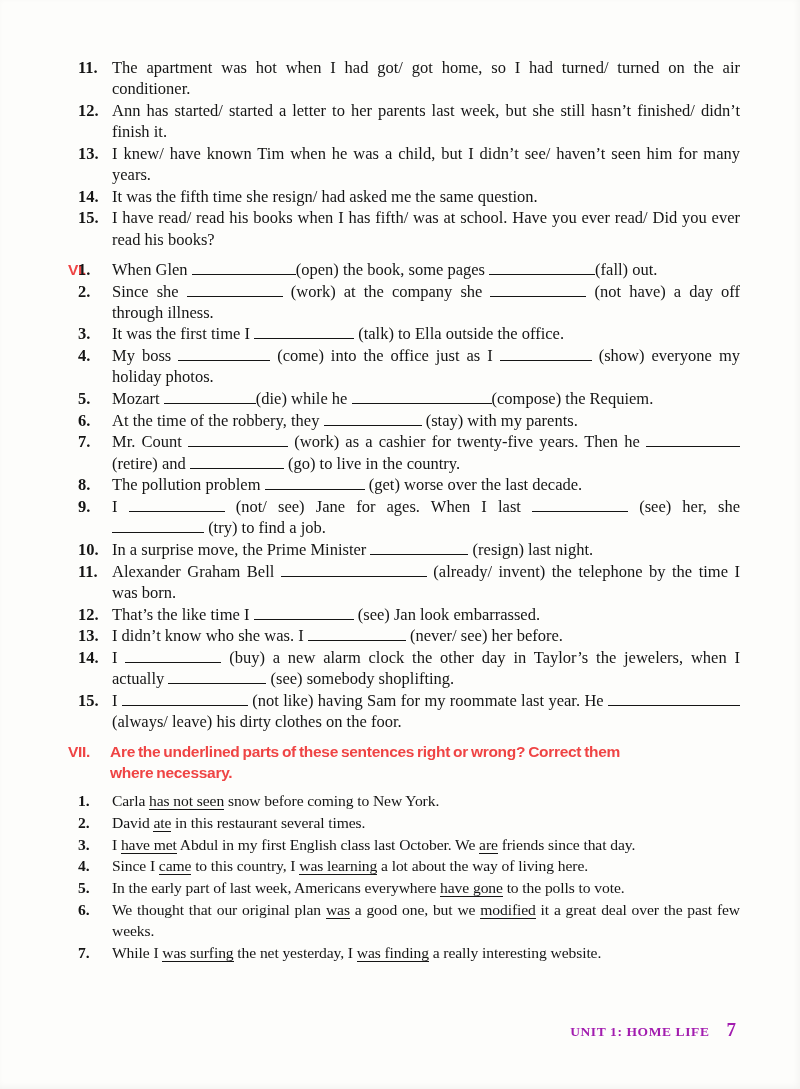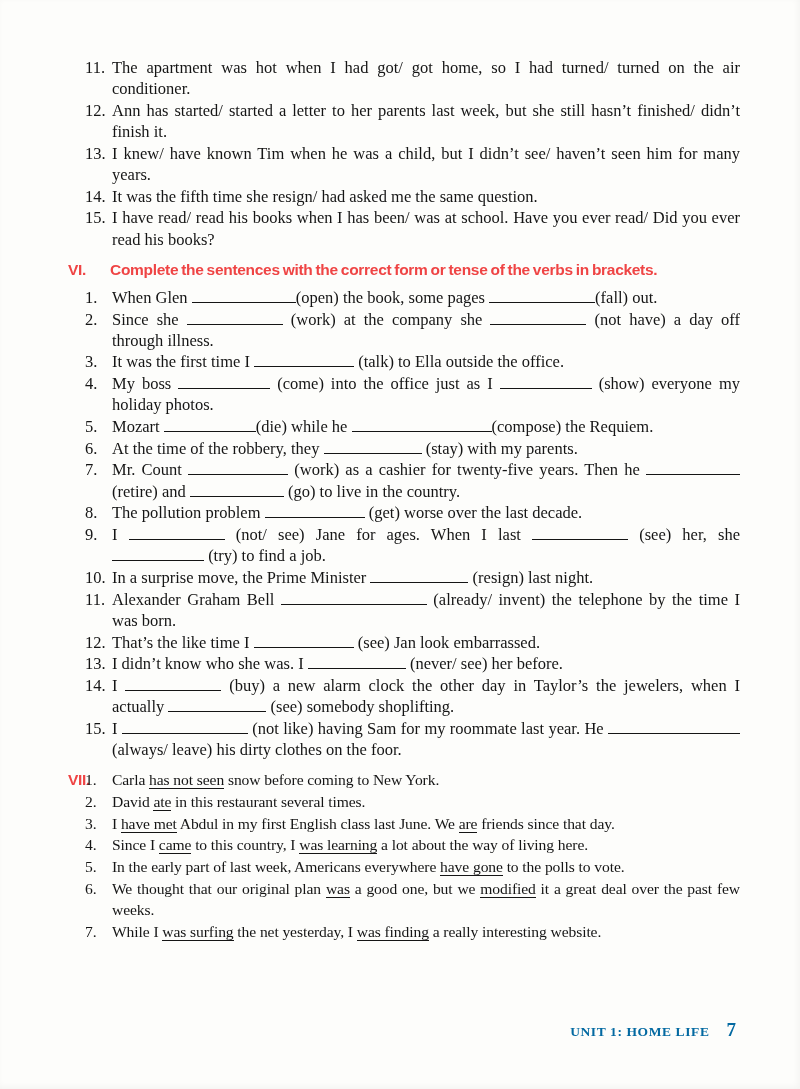--- a/index.html
+++ b/index.html
@@ -4,50 +4,50 @@
 <style>
   html,body{margin:0;padding:0;background:#e8e8e8;}
   .page{position:relative;width:800px;height:1089px;background:#fdfdfb;overflow:hidden;
         font-family:"Liberation Serif", serif;color:#151515;
         box-shadow:inset -2px -2px 6px rgba(0,0,0,0.04);}
   .content{position:absolute;left:78px;top:57px;right:60px;}
   .item-list{margin-bottom:9px;}
   .item{position:relative;padding-left:34px;text-align:justify;
         font-size:16.5px;line-height:21.2px;margin-bottom:0.5px;}
   .tight .item{font-size:15.6px;letter-spacing:-0.1px;}
-  .num{position:absolute;left:7px;top:0;}
+  .num{position:absolute;left:0;top:0;font-weight:bold;}
   .it{}
   .ul{border-bottom:1.6px solid #151515;margin-top:12px;}
   .blank{display:inline-block;height:12px;border-bottom:1.6px solid #151515;}
   .sec{position:relative;margin:0 0 7px -10px;padding-left:42px;
        font-family:"Liberation Sans", sans-serif;font-weight:bold;color:#ef4444;
        font-size:15.5px;line-height:21px;letter-spacing:-0.3px;word-spacing:-1px;}
   .sec-label{position:absolute;left:0;top:0;}
   .sec-text{white-space:pre-line;}
   .footer{position:absolute;top:1019px;right:64px;display:flex;align-items:baseline;gap:17px;
-          font-family:"Liberation Serif", serif;color:#0369a1;}
+          font-family:"Liberation Serif", serif;color:#a21caf;}
   .unit{font-weight:bold;font-size:13.5px;letter-spacing:0.6px;}
   .pagenum{font-weight:bold;font-size:19px;}
 </style>
 </head>
 <body>
 
 <div class="page">
   <div class="content">
 
     <div class="item-list">
         <div class="item"><span class="num">11.</span><span class="run">The apartment was hot when I </span><span class="it">had got/ got</span><span class="run"> home, so I </span><span class="it">had turned/ turned</span><span class="run"> on the air conditioner.</span></div>
         <div class="item"><span class="num">12.</span><span class="run">Ann </span><span class="it">has started/ started</span><span class="run"> a letter to her parents last week, but she still </span><span class="it">hasn’t finished/ didn’t finish</span><span class="run"> it.</span></div>
         <div class="item"><span class="num">13.</span><span class="run">I </span><span class="it">knew/ have known</span><span class="run"> Tim when he was a child, but I </span><span class="it">didn’t see/ haven’t seen</span><span class="run"> him for many years.</span></div>
         <div class="item"><span class="num">14.</span><span class="run">It was the fifth time she </span><span class="it">resign/ had asked</span><span class="run"> me the same question.</span></div>
-        <div class="item"><span class="num">15.</span><span class="run">I </span><span class="it">have read/ read</span><span class="run"> his books when I </span><span class="it">has been/ was</span><span class="run"> at school. </span><span class="it">Have you ever read/ Did you ever read</span><span class="run"> his books?</span></div>
+        <div class="item"><span class="num">15.</span><span class="run">I </span><span class="it">have read/ read</span><span class="run"> his books when I </span><span class="it">has fifth/ was</span><span class="run"> at school. </span><span class="it">Have you ever read/ Did you ever read</span><span class="run"> his books?</span></div>
       </div>
 
     <div class="sec">
-      <span class="sec-label">VI.</span><span class="sec-text">Complete the sentences with the correct form or tense of the verbs in brackets.</span>
+      <span class="sec-label">VI.</span>
     </div>
 
     <div class="item-list">
         <div class="item"><span class="num">1.</span><span class="run">When Glen </span><span class="blank" style="width: 104px;"></span><span class="run">(open) the book, some pages </span><span class="blank" style="width: 106px;"></span><span class="run">(fall) out.</span></div>
         <div class="item"><span class="num">2.</span><span class="run">Since she </span><span class="blank" style="width: 96px;"></span><span class="run"> (work) at the company she </span><span class="blank" style="width: 96px;"></span><span class="run"> (not have) a day off through illness.</span></div>
         <div class="item"><span class="num">3.</span><span class="run">It was the first time I </span><span class="blank" style="width: 100px;"></span><span class="run"> (talk) to Ella outside the office.</span></div>
         <div class="item"><span class="num">4.</span><span class="run">My boss </span><span class="blank" style="width: 92px;"></span><span class="run"> (come) into the office just as I </span><span class="blank" style="width: 92px;"></span><span class="run"> (show) everyone my holiday photos.</span></div>
         <div class="item"><span class="num">5.</span><span class="run">Mozart </span><span class="blank" style="width: 92px;"></span><span class="run">(die) while he </span><span class="blank" style="width: 140px;"></span><span class="run">(compose) the Requiem.</span></div>
         <div class="item"><span class="num">6.</span><span class="run">At the time of the robbery, they </span><span class="blank" style="width: 98px;"></span><span class="run"> (stay) with my parents.</span></div>
         <div class="item"><span class="num">7.</span><span class="run">Mr. Count </span><span class="blank" style="width: 100px;"></span><span class="run"> (work) as a cashier for twenty-five years. Then he </span><span class="blank" style="width: 94px;"></span><span class="run"> (retire) and </span><span class="blank" style="width: 94px;"></span><span class="run"> (go) to live in the country.</span></div>
@@ -55,27 +55,28 @@
         <div class="item"><span class="num">9.</span><span class="run">I </span><span class="blank" style="width: 96px;"></span><span class="run"> (not/ see) Jane for ages. When I last </span><span class="blank" style="width: 96px;"></span><span class="run"> (see) her, she </span><span class="blank" style="width: 92px;"></span><span class="run"> (try) to find a job.</span></div>
         <div class="item"><span class="num">10.</span><span class="run">In a surprise move, the Prime Minister </span><span class="blank" style="width: 98px;"></span><span class="run"> (resign) last night.</span></div>
         <div class="item"><span class="num">11.</span><span class="run">Alexander Graham Bell </span><span class="blank" style="width: 146px;"></span><span class="run"> (already/ invent) the telephone by the time I was born.</span></div>
         <div class="item"><span class="num">12.</span><span class="run">That’s the like time I </span><span class="blank" style="width: 100px;"></span><span class="run"> (see) Jan look embarrassed.</span></div>
         <div class="item"><span class="num">13.</span><span class="run">I didn’t know who she was. I </span><span class="blank" style="width: 98px;"></span><span class="run"> (never/ see) her before.</span></div>
         <div class="item"><span class="num">14.</span><span class="run">I </span><span class="blank" style="width: 96px;"></span><span class="run"> (buy) a new alarm clock the other day in Taylor’s the jewelers, when I actually </span><span class="blank" style="width: 98px;"></span><span class="run"> (see) somebody shoplifting.</span></div>
         <div class="item"><span class="num">15.</span><span class="run">I </span><span class="blank" style="width: 126px;"></span><span class="run"> (not like) having Sam for my roommate last year. He </span><span class="blank" style="width: 132px;"></span><span class="run"> (always/ leave) his dirty clothes on the foor.</span></div>
       </div>
 
     <div class="sec">
-      <span class="sec-label">VII.</span>
+      <span class="sec-label">VII.</span><span class="sec-text">Are the underlined parts of these sentences right or wrong? Correct them
+where necessary.</span>
     </div>
 
     <div class="item-list tight">
         <div class="item"><span class="num">1.</span><span class="run">Carla </span><span class="ul">has not seen</span><span class="run"> snow before coming to New York.</span></div>
         <div class="item"><span class="num">2.</span><span class="run">David </span><span class="ul">ate</span><span class="run"> in this restaurant several times.</span></div>
-        <div class="item"><span class="num">3.</span><span class="run">I </span><span class="ul">have met</span><span class="run"> Abdul in my first English class last June. We </span><span class="ul">are</span><span class="run"> friends since that day.</span></div>
+        <div class="item"><span class="num">3.</span><span class="run">I </span><span class="ul">have met</span><span class="run"> Abdul in my first English class last October. We </span><span class="ul">are</span><span class="run"> friends since that day.</span></div>
         <div class="item"><span class="num">4.</span><span class="run">Since I </span><span class="ul">came</span><span class="run"> to this country, I </span><span class="ul">was learning</span><span class="run"> a lot about the way of living here.</span></div>
         <div class="item"><span class="num">5.</span><span class="run">In the early part of last week, Americans everywhere </span><span class="ul">have gone</span><span class="run"> to the polls to vote.</span></div>
         <div class="item"><span class="num">6.</span><span class="run">We thought that our original plan </span><span class="ul">was</span><span class="run"> a good one, but we </span><span class="ul">modified</span><span class="run"> it a great deal over the past few weeks.</span></div>
         <div class="item"><span class="num">7.</span><span class="run">While I </span><span class="ul">was surfing</span><span class="run"> the net yesterday, I </span><span class="ul">was finding</span><span class="run"> a really interesting website.</span></div>
       </div>
   </div>
 
   <div class="footer">
     <span class="unit">UNIT 1: HOME LIFE</span>
     <span class="pagenum">7</span>

